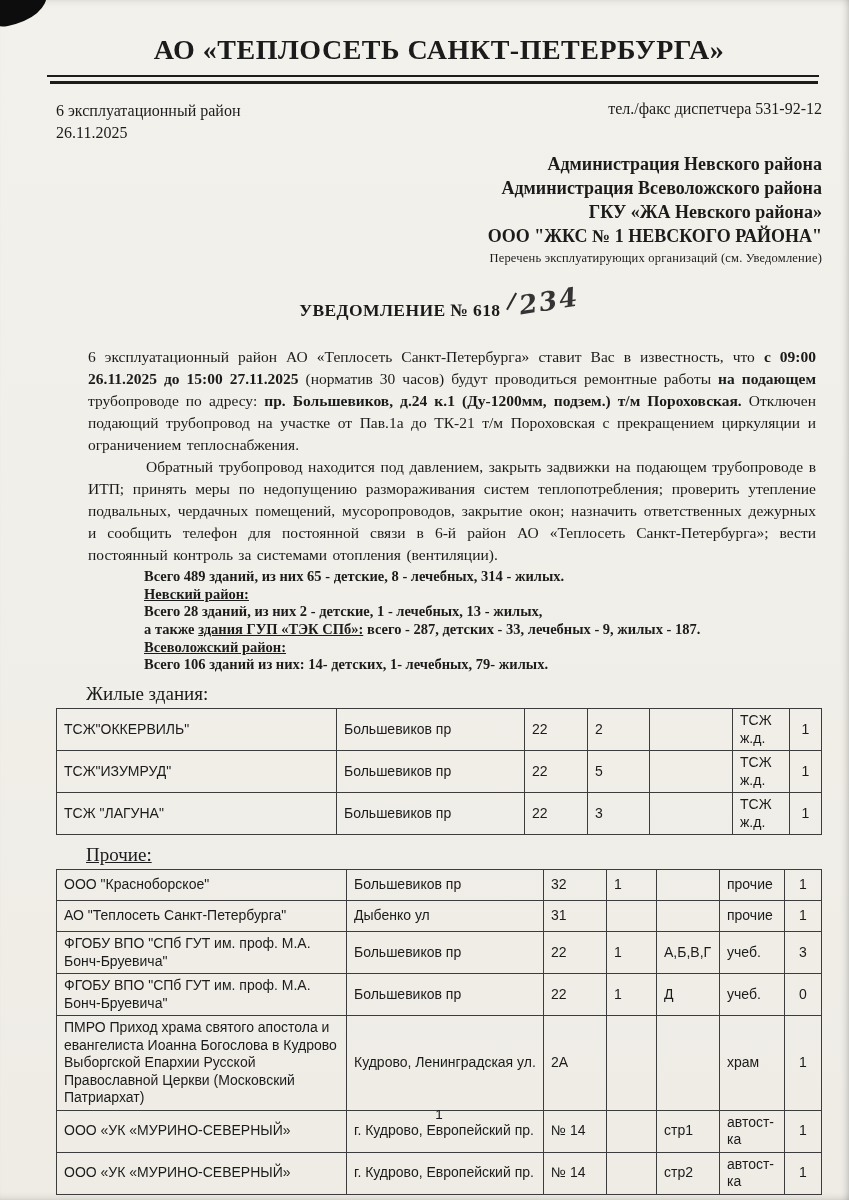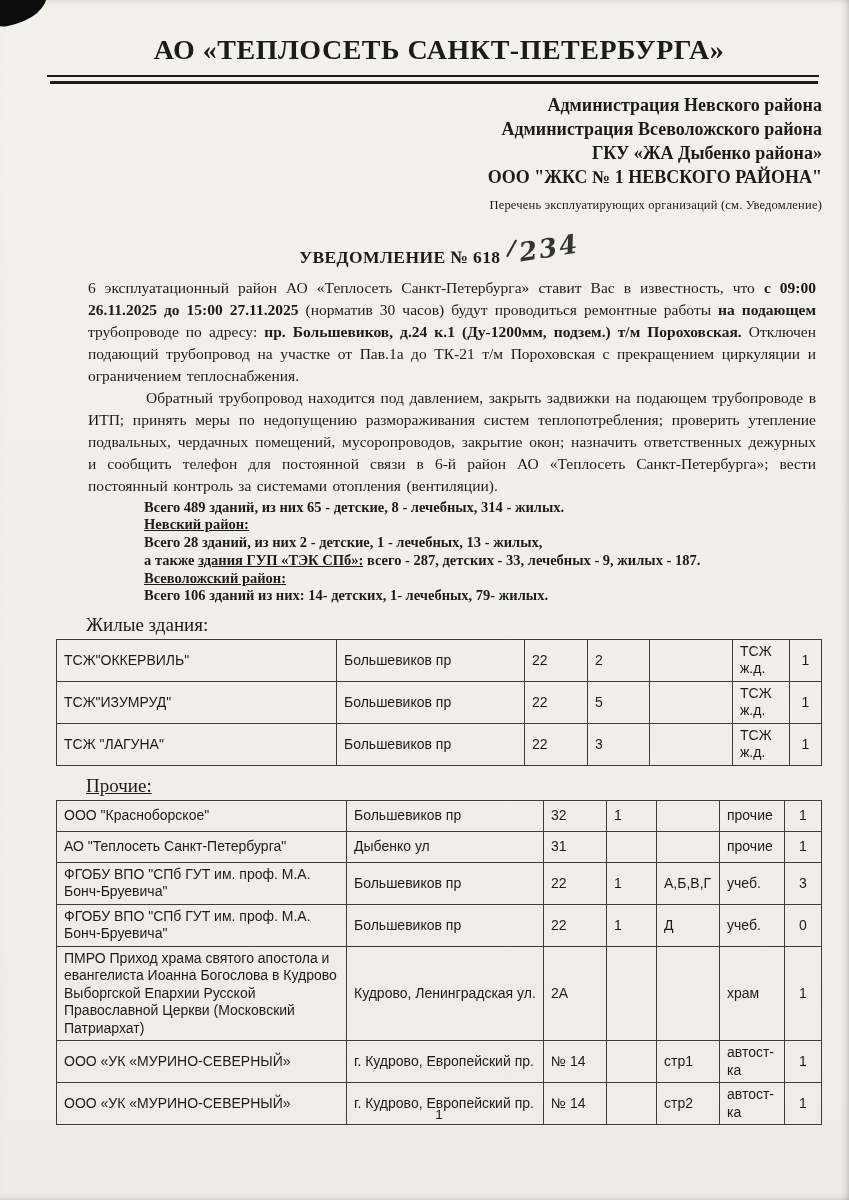--- a/index.html
+++ b/index.html
@@ -24,30 +24,30 @@
   .rule { background:#1c1c1c; }
   .rule1 { height:2px; margin-top:9px; margin-left:-9px; width:calc(100% + 6px); }
   .rule2 { height:3px; margin-top:4px; margin-left:-6px; width:calc(100% + 2px); }
 
   .info-row { display:flex; justify-content:space-between; align-items:flex-start; margin-top:16px; font-size:16px; }
   .info-left div { line-height:1.35; }
   .info-right { font-size:16px; }
 
   .recipients { text-align:right; margin-top:10px; }
   .recipient { font-weight:bold; font-size:18px; line-height:1.33; }
-  .recipients-note { font-size:12.5px; margin-top:8px; letter-spacing:.2px; }
+  .recipients-note { font-size:12.5px; margin-top:2px; letter-spacing:.2px; }
 
   .doc-title-row { position:relative; text-align:center; margin-top:26px; height:30px; }
   .doc-title { font-weight:bold; font-size:17.5px; letter-spacing:.4px;margin-top:38px; }
   .hand-wrap { position:relative; display:inline-block; margin-left:14px; top:-6px; transform:rotate(-9deg); }
   .hand { font-family:"DejaVu Serif", serif; font-style:italic; font-weight:bold; font-size:26px; letter-spacing:2px; color:#343434; }
   .hand-slash { position:absolute; left:-8px; top:0; width:2px; height:19px; background:#2c2c2c; transform:rotate(38deg); }
 
   .para { font-size:15.5px; line-height:1.42; text-align:justify; margin:0 6px 0 32px; word-spacing:1.5px; }
-  .p1 { margin-top:8px; }
+  .p1 { margin-top:24px; }
   .p2 { text-indent:58px; margin-top:0; }
   .para .b { font-weight:bold; }
   .para .u, .u { text-decoration:underline; }
 
   .stats { margin:2px 6px 0 88px; font-weight:bold; font-size:14.5px; }
   .stat-line { line-height:1.22; }
 
   .section-label { font-size:19px; margin:9px 0 3px 30px; }
   .lbl2 { text-decoration:underline; margin-top:9px; }
 
@@ -64,25 +64,32 @@
 <body>
 
 <div class="page">
   <div class="scan-blob"></div>
   <div class="inner">
 
     <div class="org-title">АО «ТЕПЛОСЕТЬ САНКТ-ПЕТЕРБУРГА»</div>
     <div class="rule rule1"></div>
     <div class="rule rule2"></div>
 
+    <div class="info-row">
+      <div class="info-left">
+        <div>6 эксплуатационный район</div>
+        <div>26.11.2025</div>
+      </div>
+      <div class="info-right">тел./факс диспетчера 531-92-12</div>
+    </div>
 
     <div class="recipients">
       <div class="recipient">Администрация Невского района</div>
       <div class="recipient">Администрация Всеволожского района</div>
-      <div class="recipient">ГКУ «ЖА Дыбенко района»</div>
+      <div class="recipient">ГКУ «ЖА Невского района»</div>
       <div class="recipient">ООО "ЖКС № 1 НЕВСКОГО РАЙОНА"</div>
       <div class="recipients-note">Перечень эксплуатирующих организаций (см. Уведомление)</div>
     </div>
 
     <div class="doc-title-row">
       <span class="doc-title">УВЕДОМЛЕНИЕ № 618</span>
       <span class="hand-wrap">
         <span class="hand-slash"></span>
         <span class="hand">234</span>
       </span>

